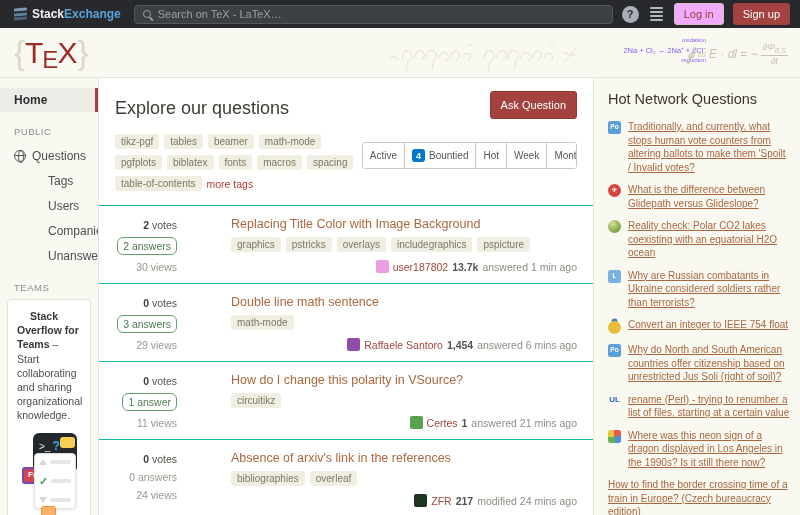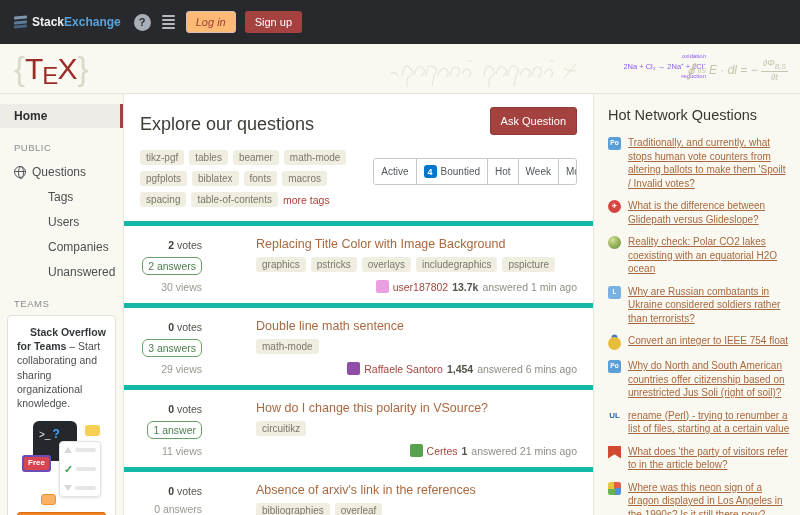--- a/index.html
+++ b/index.html
@@ -1,38 +1,38 @@
 <!DOCTYPE html>
 <html><head>
 <meta charset="utf-8">
 <style>
   * { margin:0; padding:0; box-sizing:border-box; font-family:"Liberation Sans", sans-serif; }
   html,body { width:800px; height:515px; overflow:hidden; background:#f9f8f1; }
   [data-interactable="true"] { cursor:pointer; }
   a { text-decoration:none; }
 
   
-  .topbar { height:44px; background:#27292c; display:flex; align-items:center; padding:0 10px; gap:9px; }
+  .topbar { height:28px; background:#27292c; display:flex; align-items:center; padding:0 10px; gap:9px; }
   .selogo { display:flex; align-items:center; gap:5px; padding:0 4px; }
   .sebars { display:flex; flex-direction:column; gap:1.5px; transform:skewY(-4deg); }
   .sebars i { display:block; width:13px; height:3px; border-radius:1px; background:#7f96ad; }
   .sebars i:nth-child(2){ background:#5c7linear9; background:#5c7d99; }
   .sebars i:nth-child(3){ background:#46637c; }
   .selogo b { color:#f2f2f3; font-size:12px; }
   .selogo b span { color:#58a4dd; }
   .search { flex:1; display:flex; align-items:center; gap:7px; background:#3b4044; border:1px solid #53585d; border-radius:4px; height:19px; padding:0 8px; }
   .mag { width:8px; height:8px; border:1.5px solid #949ba2; border-radius:50%; position:relative; flex:none; }
   .mag::after { content:''; position:absolute; width:5px; height:1.5px; background:#949ba2; transform:rotate(45deg); right:-4px; bottom:-2px; border-radius:1px; }
   .search input { flex:1; background:transparent; border:none; outline:none; color:#c3c9cf; font-size:11px; }
   .search input::placeholder { color:#9aa1a8; }
   .helpico { width:17px; height:17px; border-radius:50%; background:#a9afb6; color:#27292c; font-size:11px; font-weight:bold; display:flex; align-items:center; justify-content:center; flex:none; }
   .switchico { display:flex; flex-direction:column; gap:1.5px; flex:none; padding:2px; }
   .switchico i { display:block; width:13px; height:2.5px; background:#b3b9bf; border-radius:1px; }
   .tbtn { font-size:11px; border-radius:3px; padding:4px 9px; border:1px solid transparent; }
-  .tbtn.login { background:#fdba74; color:#9d3b37; border-color:#d8bcbc;font-style:italic; }
+  .tbtn.login { background:#f0abfc; color:#9d3b37; border-color:#d8bcbc; }
   .tbtn.signup { background:#a3423f; color:#fff; }
 
   
   .siteheader { height:50px; background:#f9f8f1; border-bottom:1px solid #e8e6dc; position:relative; }
   .texlogo { position:absolute; left:14px; top:5px; font-family:"Liberation Serif", serif; display:flex; align-items:flex-start; }
   .texlogo .brace { color:#ddd9c8; font-size:33px; line-height:40px; font-weight:400; }
   .texlogo .t1, .texlogo .t3 { color:#9d2b28; font-size:30px; line-height:40px; }
   .texlogo .t2 { color:#9d2b28; font-size:24px; line-height:40px; transform:translateY(7px); margin:0 -1px; display:inline-block; }
   .decor { position:absolute; inset:0; pointer-events:none; }
   .decor svg { position:absolute; left:388px; top:10px; opacity:.55; }
@@ -42,21 +42,21 @@
   .integral { position:absolute; right:12px; top:14px; color:#c6c3ae; font-family:"Liberation Serif", serif; font-style:italic; font-size:12px; display:flex; align-items:center; gap:3px; }
   .integral .big { font-size:17px; }
   .integral sub { font-size:7px; }
   .frac { display:inline-flex; flex-direction:column; align-items:center; font-size:9px; line-height:1.15; }
   .frac .num { border-bottom:1px solid #c6c3ae; padding:0 2px; }
 
   
   .cols { display:flex; height:437px; }
 
   
-  .leftnav { width:123px; flex:none; padding-top:10px; font-size:12px; }
+  .leftnav { width:98px; flex:none; padding-top:10px; font-size:12px; }
   .navhome { height:24px; line-height:24px; padding-left:14px; font-weight:bold; color:#2d2f31; background:#edece7; border-right:3px solid #a3423f; }
   .navsec { font-size:9.5px; letter-spacing:.5px; color:#8a8c8f; padding-left:14px; margin:14px 0 6px; }
   .navitem { height:25px; display:flex; align-items:center; gap:6px; padding-left:14px; color:#4b4f52; }
   .navitem.sub { padding-left:48px; }
   .globe { width:12px; height:12px; border:1.3px solid #555a5e; border-radius:50%; position:relative; flex:none; }
   .globe::before { content:''; position:absolute; left:2.5px; top:-1px; width:4px; height:11px; border:1px solid #555a5e; border-radius:50%; }
   .globe::after { content:''; position:absolute; left:0; top:4px; width:9.5px; height:1px; background:#555a5e; }
 
   .teamscard { margin:6px 7px 0 7px; background:#fff; border:1px solid #e3e1d8; border-radius:4px; padding:9px 9px 8px; font-size:10.5px; color:#4b4e52; line-height:1.35; }
   .teamscard b { color:#35383b;margin-left:13px; }
@@ -85,21 +85,21 @@
   .tagsbar { display:flex; margin-top:15px; align-items:flex-start; }
   .tagcloud { width:262px; display:flex; flex-wrap:wrap; gap:6px 5px; align-items:center; }
   .pill { background:#f0ede1; color:#7c7969; font-size:10px; padding:2px 6px; border-radius:3px; white-space:nowrap; }
   .moretags { color:#b03d33; font-size:10.5px; }
   .filters { margin-left:auto; display:flex; border:1px solid #c9c9c3; border-radius:3px; overflow:hidden; margin-top:8px; }
   .fbtn { background:#fff; border:none; border-left:1px solid #c9c9c3; color:#53585e; font-size:10px; padding:6px 7px; display:flex; align-items:center; gap:4px; }
   .fbtn:first-of-type, .filters .fbtn0 { border-left:none; }
   .fbadge { background:#0077cc; color:#fff; font-size:9px; font-weight:bold; border-radius:3px; padding:1.5px 4px; }
   .fbadge:empty { display:none; }
   .qlist { margin:14px -16px 0; }
-  .qrow { display:flex; gap:13px; padding:11px 16px 10px; border-top:5px solid #14b8a6; }
+  .qrow { display:flex; gap:13px; padding:11px 16px 10px; border-top:1px solid #14b8a6; }
   .qstats { width:62px; flex:none; display:flex; flex-direction:column; align-items:flex-end; gap:6px; padding-top:2px; }
   .qvotes { font-size:10.5px; color:#55524b; }
   .qvotes b { color:#403d37; }
   .qans { font-size:10.5px; color:#9a978e; }
   .qans.answered { border:1px solid #68a06a; color:#4e7e50; border-radius:6px; padding:2px 5px; }
   .qviews { font-size:10.5px; color:#9a978e; }
   .qbody { flex:1; min-width:0;margin-left:41px; }
   .qtitle { display:block; font-size:12.5px; color:#a9683e; margin-bottom:6px; }
   .qtags { display:flex; flex-wrap:wrap; gap:5px; }
   .qmeta { display:flex; justify-content:flex-end; align-items:center; gap:4px; font-size:10.5px; color:#908d84; margin-top:8px; }
@@ -127,20 +127,24 @@
 
 <div class="topbar" data-interactable="false">
   <a class="selogo" data-interactable="true">
     <span class="sebars" data-interactable="false">
         <i></i>
         <i></i>
         <i></i>
       </span>
     <b data-interactable="false"><span style="color:#f2f2f3">Stack</span><span>Exchange</span></b>
   </a>
+  <div class="search" data-interactable="true">
+    <span class="mag" data-interactable="false"></span>
+    <input data-interactable="true" placeholder="Search on TeX - LaTeX…" style="">
+  </div>
   <span class="helpico" data-interactable="true">?</span>
   <span class="switchico" data-interactable="true">
       <i></i>
       <i></i>
       <i></i>
       <i></i>
     </span>
   <button class="tbtn login" data-interactable="true">Log in</button>
   <button class="tbtn signup" data-interactable="true">Sign up</button>
 </div>
@@ -452,26 +456,20 @@
         <a class="htext" data-interactable="true">Why do North and South American countries offer citizenship based on unrestricted Jus Soli (right of soil)?</a>
       </div>
 
       <div class="hitem" data-interactable="true">
         <span class="hicon plain" data-interactable="false">
           <span class="g" data-interactable="false" style="color: rgb(42, 107, 172);">UL</span>
         </span>
         <a class="htext" data-interactable="true">rename (Perl) - trying to renumber a list of files, starting at a certain value</a>
       </div>
 
-      <div class="hitem" data-interactable="true">
-        <span class="hicon bookmark" data-interactable="false" style="background: rgb(207, 74, 46);">
-          <span class="g" data-interactable="false"></span>
-        </span>
-        <a class="htext" data-interactable="true">What does 'the party of visitors refer to in the article below?</a>
-      </div>
 
       <div class="hitem" data-interactable="true">
         <span class="hicon pinwheel" data-interactable="false">
           <span class="g" data-interactable="false"></span>
         </span>
         <a class="htext" data-interactable="true">Where was this neon sign of a dragon displayed in Los Angeles in the 1990s? Is it still there now?</a>
       </div>
 
       <div class="hitem" data-interactable="true">
 

